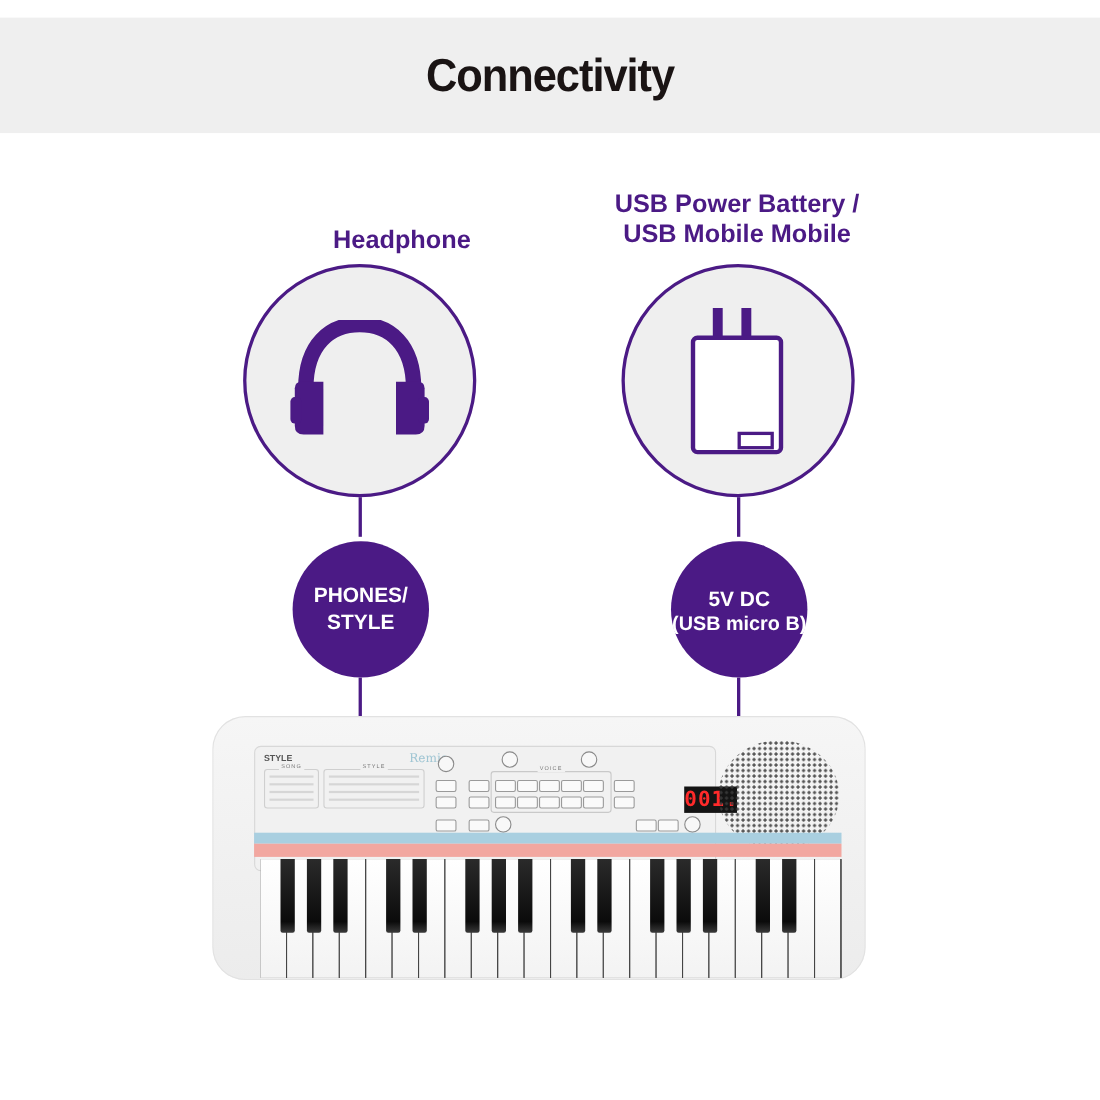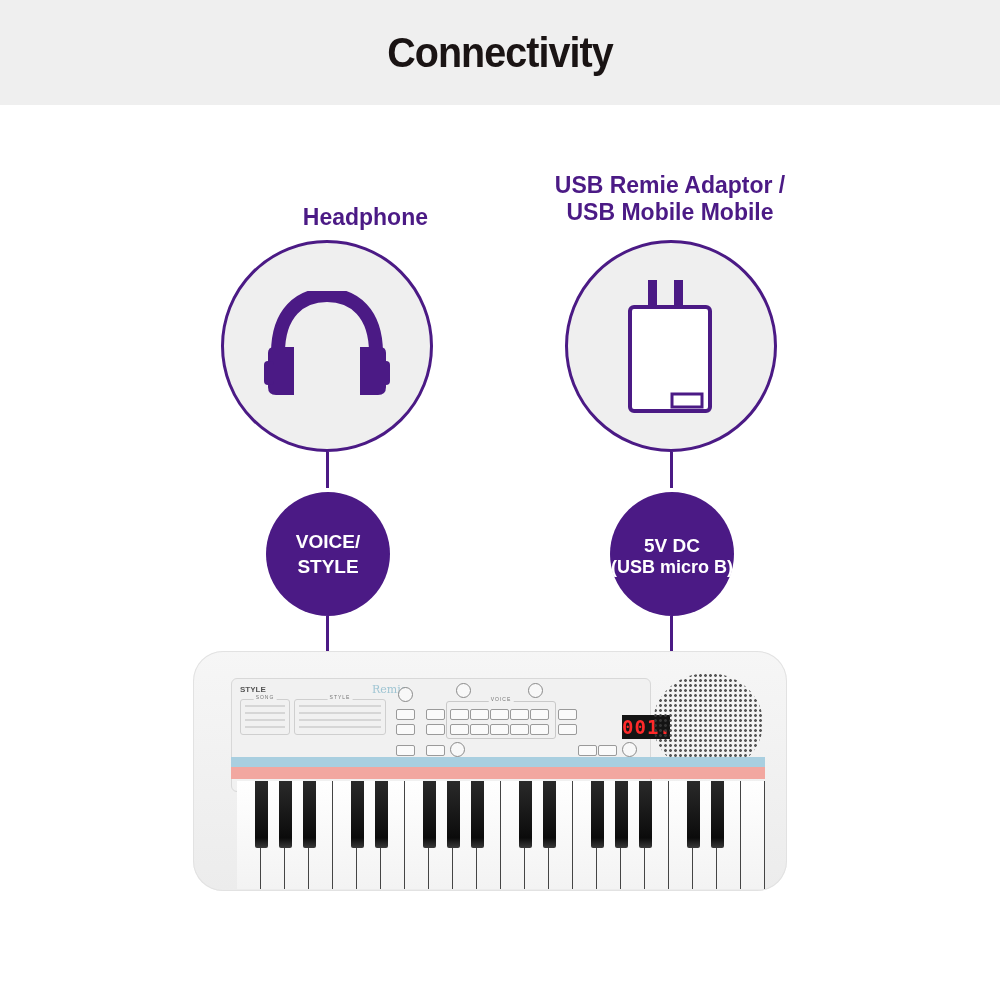--- a/index.html
+++ b/index.html
@@ -2,21 +2,21 @@
 <html><head>
 <meta charset="utf-8">
 <style>
   html, body { margin: 0; padding: 0; }
   body {
     width: 1000px; height: 1000px; overflow: hidden;
     background: #ffffff; position: relative;
     font-family: "Liberation Sans", sans-serif;
   }
   .header {
-    position: absolute; left: 0; top: 0; width: 1000px; height: 105px;
+    position: absolute; left: 0; top: 16px; width: 1000px; height: 105px;
     background: #efefef;
     display: flex; align-items: center; justify-content: center;
   }
   .header-title {
     font-size: 42px; font-weight: bold; color: #1a1414;
     letter-spacing: -1px; transform: scaleX(0.94);
   }
   .label {
     position: absolute; color: #4b1a85; font-weight: bold;
     font-size: 23px; text-align: center; line-height: 27px;
@@ -104,27 +104,27 @@
   <svg width="134" height="110" viewBox="0 0 134 110">
     <path d="M18 62 C18 22 40 4 67 4 C94 4 116 22 116 62" fill="none" stroke="#4b1a85" stroke-width="14"></path>
     <path d="M8 62 L8 96 Q8 104 16 104 L34 104 L34 56 L14 56 Q8 56 8 62 Z" fill="#4b1a85"></path>
     <rect x="4" y="70" width="10" height="24" rx="4" fill="#4b1a85"></rect>
     <path d="M126 62 L126 96 Q126 104 118 104 L100 104 L100 56 L120 56 Q126 56 126 62 Z" fill="#4b1a85"></path>
     <rect x="120" y="70" width="10" height="24" rx="4" fill="#4b1a85"></rect>
   </svg>
 </div>
 <div class="vline" style="left:326px; top:452px; height:36px;"></div>
 <div class="port-circle" style="left:266px; top:492px;">
-  <div class="port-main">VOICE/</div>
+  <div class="port-main">PHONES/</div>
   <div class="port-main">STYLE</div>
 </div>
 <div class="vline" style="left:326px; top:616px; height:36px;"></div>
 
 <div class="label" style="left:520px; top:172px; width:300px;">
-  <div>USB Remie Adaptor /</div>
+  <div>USB Power Battery /</div>
   <div>USB Mobile Mobile</div>
 </div>
 <div class="circle-outline" style="left:565px; top:240px;">
   <svg width="90" height="140" viewBox="0 0 90 140">
     <rect x="22" y="4" width="9" height="28" fill="#4b1a85"></rect>
     <rect x="48" y="4" width="9" height="28" fill="#4b1a85"></rect>
     <rect x="4" y="31" width="80" height="104" rx="4" fill="#ffffff" stroke="#4b1a85" stroke-width="4"></rect>
     <rect x="46" y="118" width="30" height="13" fill="#ffffff" stroke="#4b1a85" stroke-width="3"></rect>
   </svg>
 </div>

